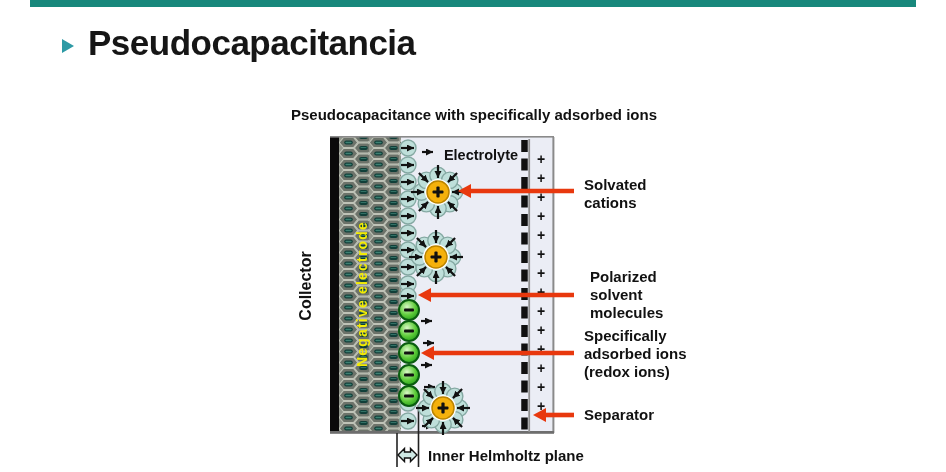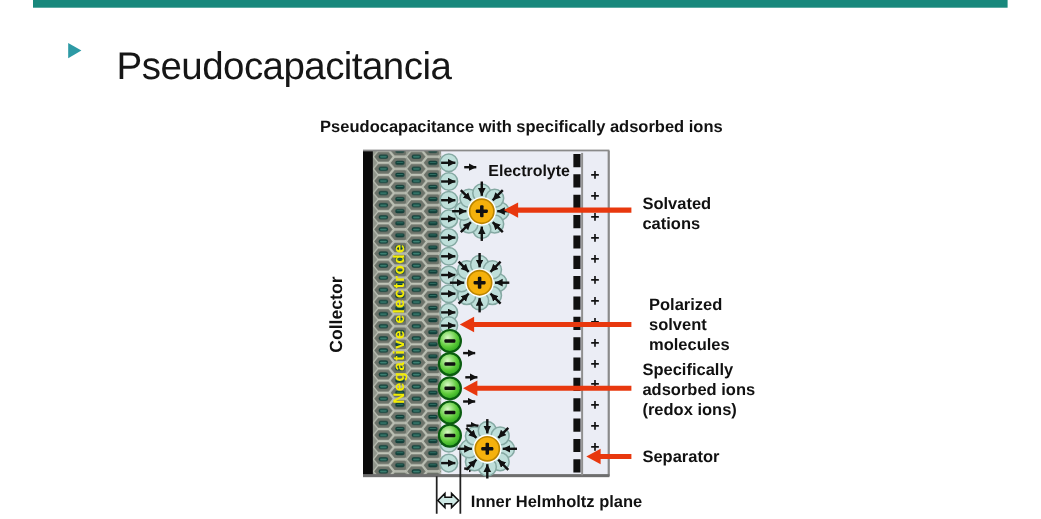--- a/index.html
+++ b/index.html
@@ -3,21 +3,21 @@
 <meta charset="utf-8">
 <style>
   html,body{margin:0;padding:0;background:#fff;}
   .slide{position:relative;width:946px;height:472px;background:#fff;overflow:hidden;
          font-family:"Liberation Sans",sans-serif;}
   .top-bar{position:absolute;left:30px;top:0;width:886px;height:7px;background:var(--top_bar,#18887c);}
   .title-row{position:absolute;left:62px;top:24px;display:flex;align-items:flex-start;}
   .bullet{width:0;height:0;margin-top:15px;margin-right:14px;
           border-top:7px solid transparent;border-bottom:7px solid transparent;
           border-left:12px solid var(--bullet,#2d9aa5);}
-  h1.slide-title{margin:18px;font-size:35px;line-height:38px;font-weight:400;color:#161616;letter-spacing:-.5px;}
+  h1.slide-title{margin:0;font-size:35px;line-height:38px;font-weight:700;color:#161616;letter-spacing:-.5px;}
   svg{position:absolute;left:0;top:0;}
   text{fill:var(--ink,#111);}
   .dtitle{font:bold 15px "Liberation Sans",sans-serif;text-anchor:middle;}
   .ann{font:bold 15px "Liberation Sans",sans-serif;}
   .reg{font:bold 14.5px "Liberation Sans",sans-serif;text-anchor:middle;}
   .coll{font:bold 16px "Liberation Sans",sans-serif;text-anchor:middle;}
   .yellowtext{font:bold 14px "Liberation Sans",sans-serif;text-anchor:middle;
               fill:var(--electrode_label_color,#f2ec05);letter-spacing:1.2px;}
   .ihp{font:bold 15px "Liberation Sans",sans-serif;}
   .plus-text{font:bold 14px "Liberation Sans",sans-serif;text-anchor:middle;}

